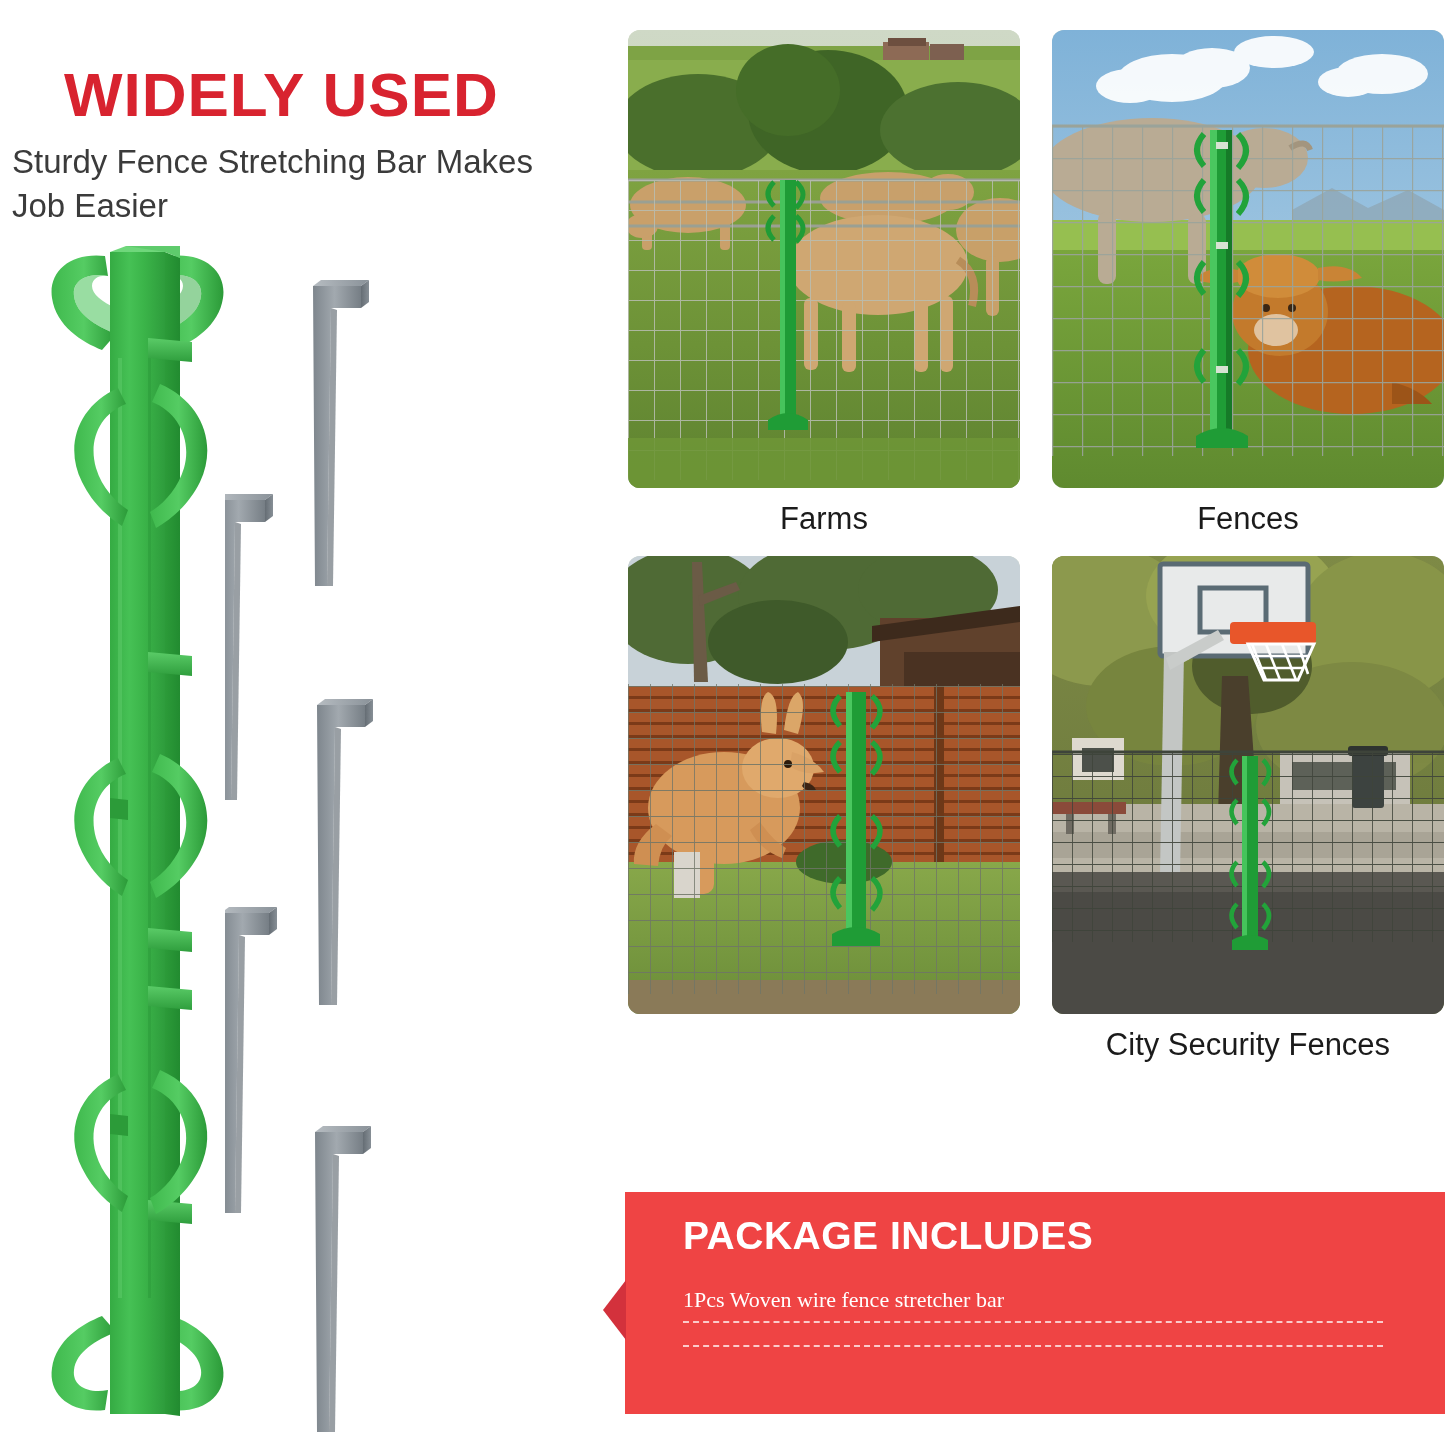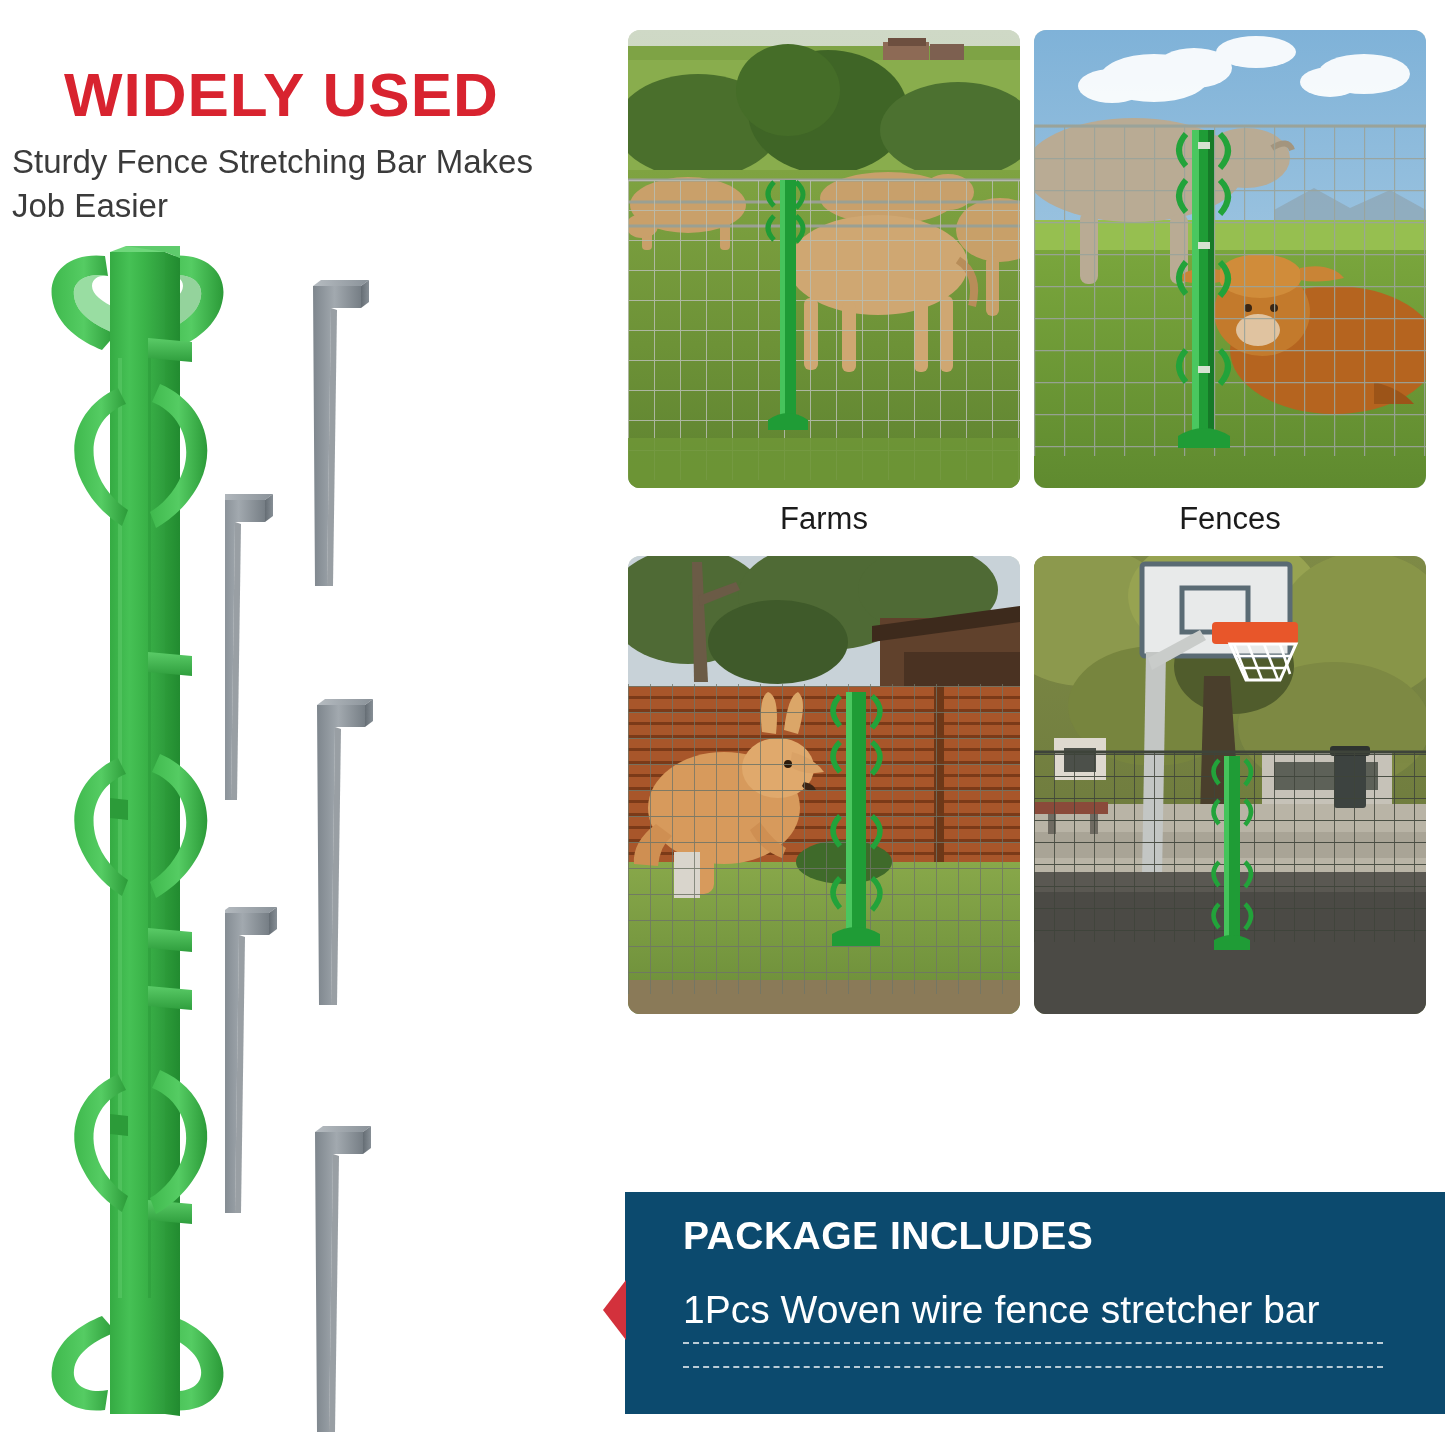--- a/index.html
+++ b/index.html
@@ -28,53 +28,53 @@
   .bar-svg { display: block; width: 215px; height: 1190px; }
 
   
   .wedges { position: absolute; left: 225px; top: 250px; width: 170px; height: 1185px; }
   .wedge-svg { display:block; width:170px; height:1185px; }
 
   
   .grid {
     position: absolute; left: 628px; top: 30px;
     width: 800px; display: grid;
-    grid-template-columns: 392px 392px; gap: 12px 14px;
+    grid-template-columns: 392px 392px; gap: 12px 32px;
   }
   .cell { width: 392px; }
   .photo {
     width: 392px; height: 458px; border-radius: 12px;
     overflow: hidden; position: relative; background: #cfd8c4;
   }
   .photo svg { display: block; width: 392px; height: 458px; }
   .caption {
     text-align: center; font-size: 31px; color: #1b1b1b;
     margin-top: 14px; line-height: 1.1; font-weight: 400;
   }
   .grid-row2 { margin-top: 8px; }
 
   
   .pkg {
     position: absolute; left: 625px; top: 1192px;
     width: 820px; height: 222px;
-    background: #0c4a6e; color: #fff;
+    background: #ef4444; color: #fff;
     padding: 22px 0 1px 58px;
   }
   .pkg-notch {
     position: absolute; left: -22px; top: 88px;
     width: 0; height: 0;
     border-top: 30px solid transparent;
     border-bottom: 30px solid transparent;
     border-right: 23px solid #D3313C;
   }
   .pkg-title {
     font-size: 39px; font-weight: 700; letter-spacing: .5px;
     margin-bottom: 28px;
   }
-  .pkg-item { font-size: 39px; font-weight: 400; line-height: 1.25; padding-bottom: 7px; }
+  .pkg-item { font-size: 22px; font-weight: 400; line-height: 1.25; padding-bottom: 7px; font-family: Liberation Serif, serif; }
   .pkg-rule {
     border-bottom: 2px dashed rgba(255,255,255,.72);
     width: 700px; margin-bottom: 22px;
   }
 </style>
 </head>
 <body>
 
 <div class="page">
 
@@ -548,20 +548,21 @@
                 <path d="M211 244 q12 11 0 25"></path>
               <path d="M185 306 q-11 11 0 24"></path>
                 <path d="M211 306 q12 11 0 25"></path>
               <path d="M185 348 q-11 11 0 24"></path>
                 <path d="M211 348 q12 11 0 25"></path>
             </g>
             <path d="M180 384 q18 -10 36 0 l0 10 -36 0 Z" fill="#1f9c36"></path>
           </g>
         </svg>
       </div>
+      <div class="caption">City Security Fences</div>
     </div>
   </div>
 
   <div class="pkg">
     <div class="pkg-notch"></div>
     <div class="pkg-title">PACKAGE INCLUDES</div>
     <div class="pkg-item">1Pcs Woven wire fence stretcher bar</div>
     <div class="pkg-rule"></div>
     <div class="pkg-rule"></div>
   </div>

